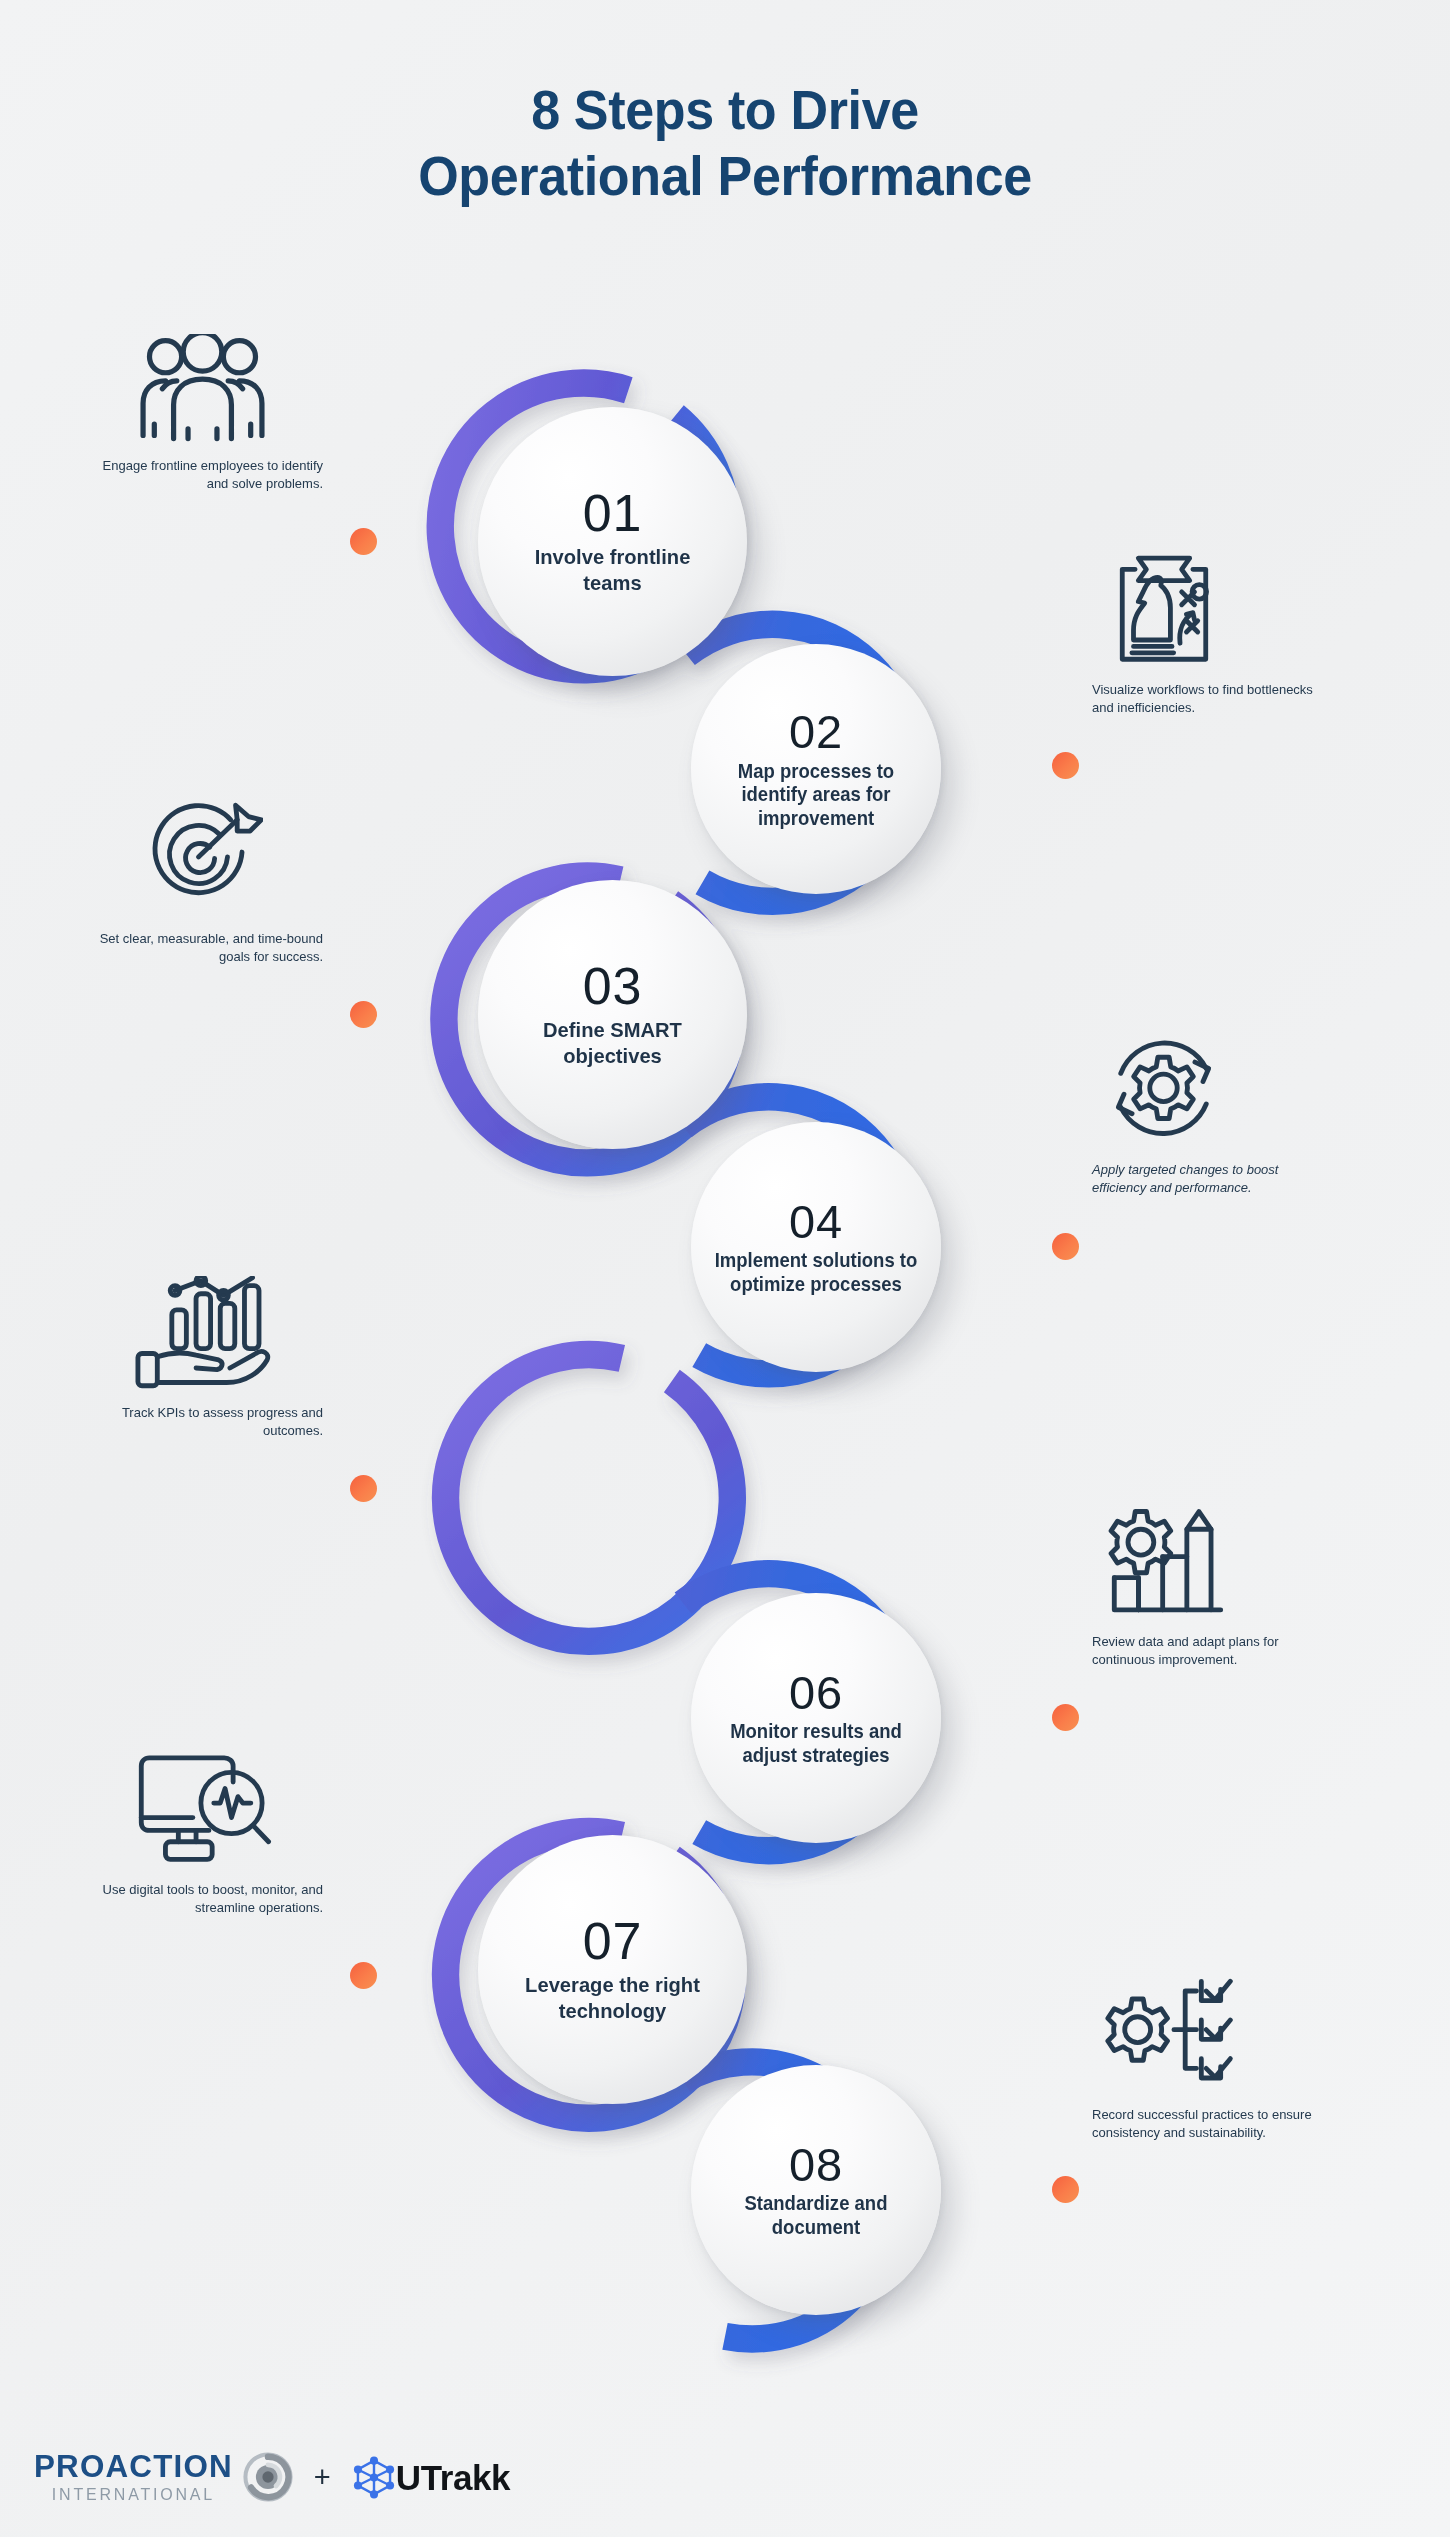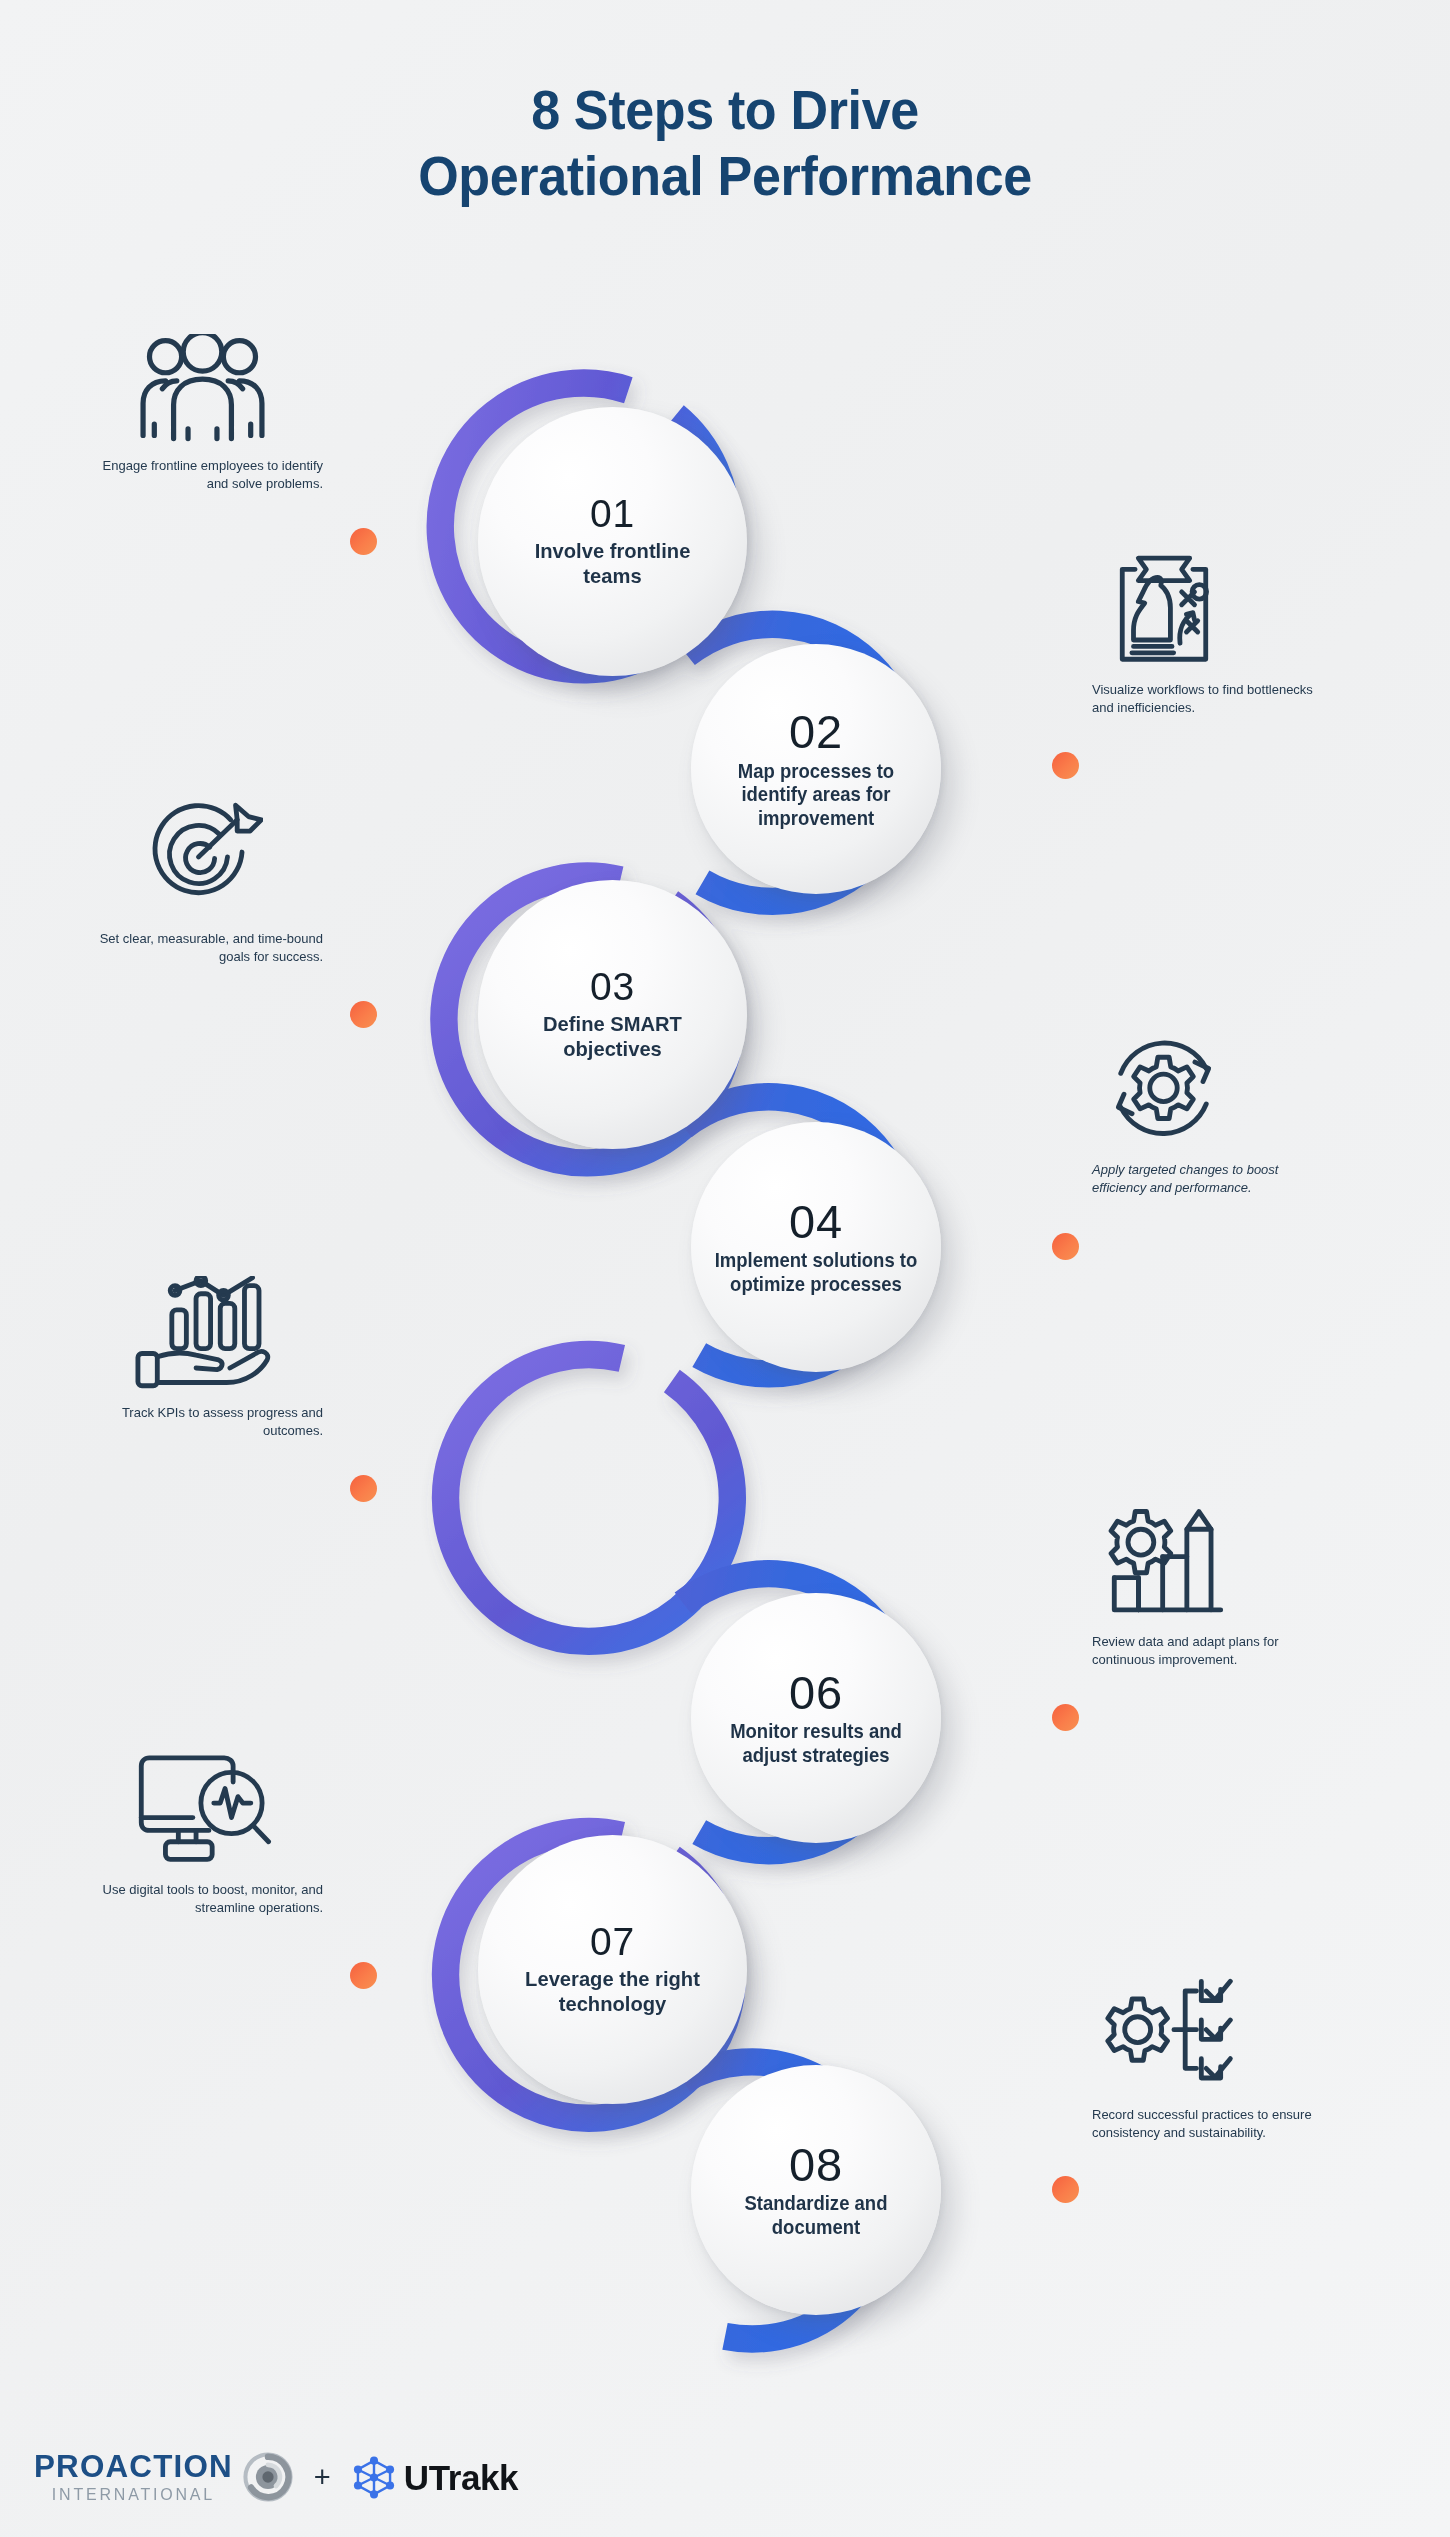--- a/index.html
+++ b/index.html
@@ -44,21 +44,21 @@
     display: flex;
     flex-direction: column;
     align-items: center;
     justify-content: center;
     text-align: center;
     z-index: 6;
   }
   .node .num {
     font-family: "Liberation Sans", sans-serif;
     font-weight: 300;
-    font-size: 39px;
+    font-size: 52px;
     color: #15202b;
     letter-spacing: 0.8px;
     line-height: 1;
     margin-bottom: 4.8px;
   }
   .node .lbl {
     font-family: "Liberation Sans Narrow", "Liberation Sans", sans-serif;
     font-weight: bold;
     font-size: 21px;
     line-height: 1.22;
@@ -127,21 +127,21 @@
     color: #8e9aa6;
     text-align: center;
     margin-top: 4px;
   }
   .plus-sign {
     font-family: "Liberation Sans", sans-serif;
     font-size: 29px;
     font-weight: normal;
     color: #20303f;
   }
-  #utrakk-logo { display: flex; align-items: center; gap: 8px; }
+  #utrakk-logo { display: flex; align-items: center; }
   #utrakk-logo .ut-text {
     font-family: "Liberation Sans Narrow", "Liberation Sans", sans-serif;
     font-weight: bold;
     font-size: 35px;
     color: #111418;
     letter-spacing: -0.4px;
     line-height: 1;
   }
 </style>
 </head>

